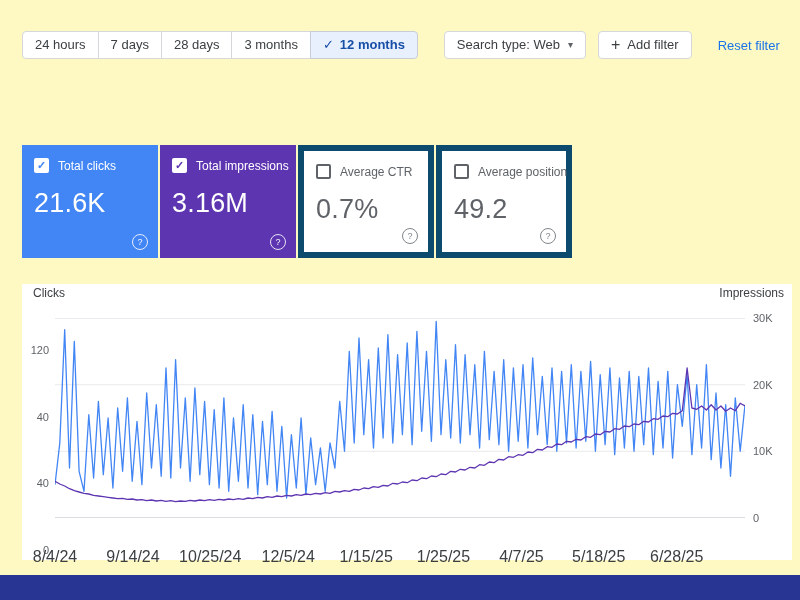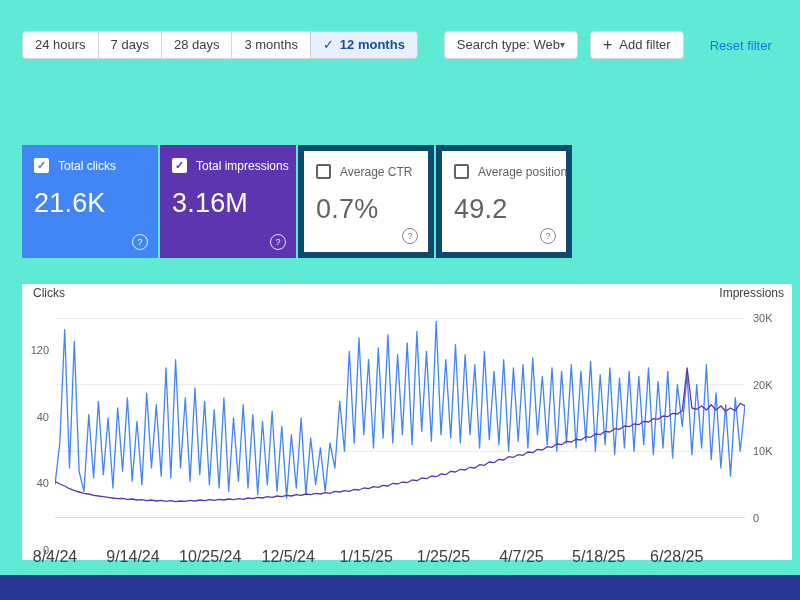--- a/index.html
+++ b/index.html
@@ -1,35 +1,35 @@
 <!DOCTYPE html>
 <html><head>
 <meta charset="utf-8">
 <style>
   html,body{margin:0;padding:0;}
   body{
     width:800px;height:600px;background:#ffffff;
     font-family:"Liberation Sans",sans-serif;color:#3c4043;overflow:hidden;
   }
-  .page{position:relative;width:800px;height:600px;background:#5eead4;}
+  .page{position:relative;width:800px;height:600px;background:#fef9c3;}
 
   
   .filter-bar{position:absolute;top:31px;left:22px;display:flex;align-items:center;}
   .seg{display:flex;}
   .chip{
     height:28px;line-height:26px;border:1px solid #d5d7da;background:#fff;
     padding:0 12px;font-size:13px;color:#3c4043;box-sizing:border-box;cursor:pointer;
     white-space:nowrap;
   }
   .seg .chip{margin-left:-1px;}
   .seg .chip:first-child{border-radius:4px 0 0 4px;margin-left:0;}
   .seg .chip:last-child{border-radius:0 4px 4px 0;}
   .chip.selected{background:#e8f0fe;color:#174ea6;border-color:#c6cdd6;font-weight:bold;}
   .chip .check{margin-right:6px;font-weight:normal;}
-  .chip-dd{margin-left:26px;border-radius:4px;display:flex;align-items:center;}
+  .chip-dd{margin-left:26px;border-radius:4px;display:flex;align-items:center;gap:8px;}
   .chip-dd .caret{font-size:10px;color:#5f6368;}
   .chip-add{margin-left:12px;border-radius:4px;display:flex;align-items:center;gap:7px;}
   .chip-add .plus{font-size:16px;color:#3c4043;}
   .reset-link{margin-left:26px;color:#1a73e8;font-size:13px;cursor:pointer;}
 
   .last-update{position:absolute;top:100px;right:26px;font-size:13px;color:#3c4043;}
 
   
   .cards{position:absolute;top:145px;left:22px;display:flex;gap:2px;}
   .card{width:136px;height:113px;box-sizing:border-box;padding:13px 12px;position:relative;cursor:pointer;}

